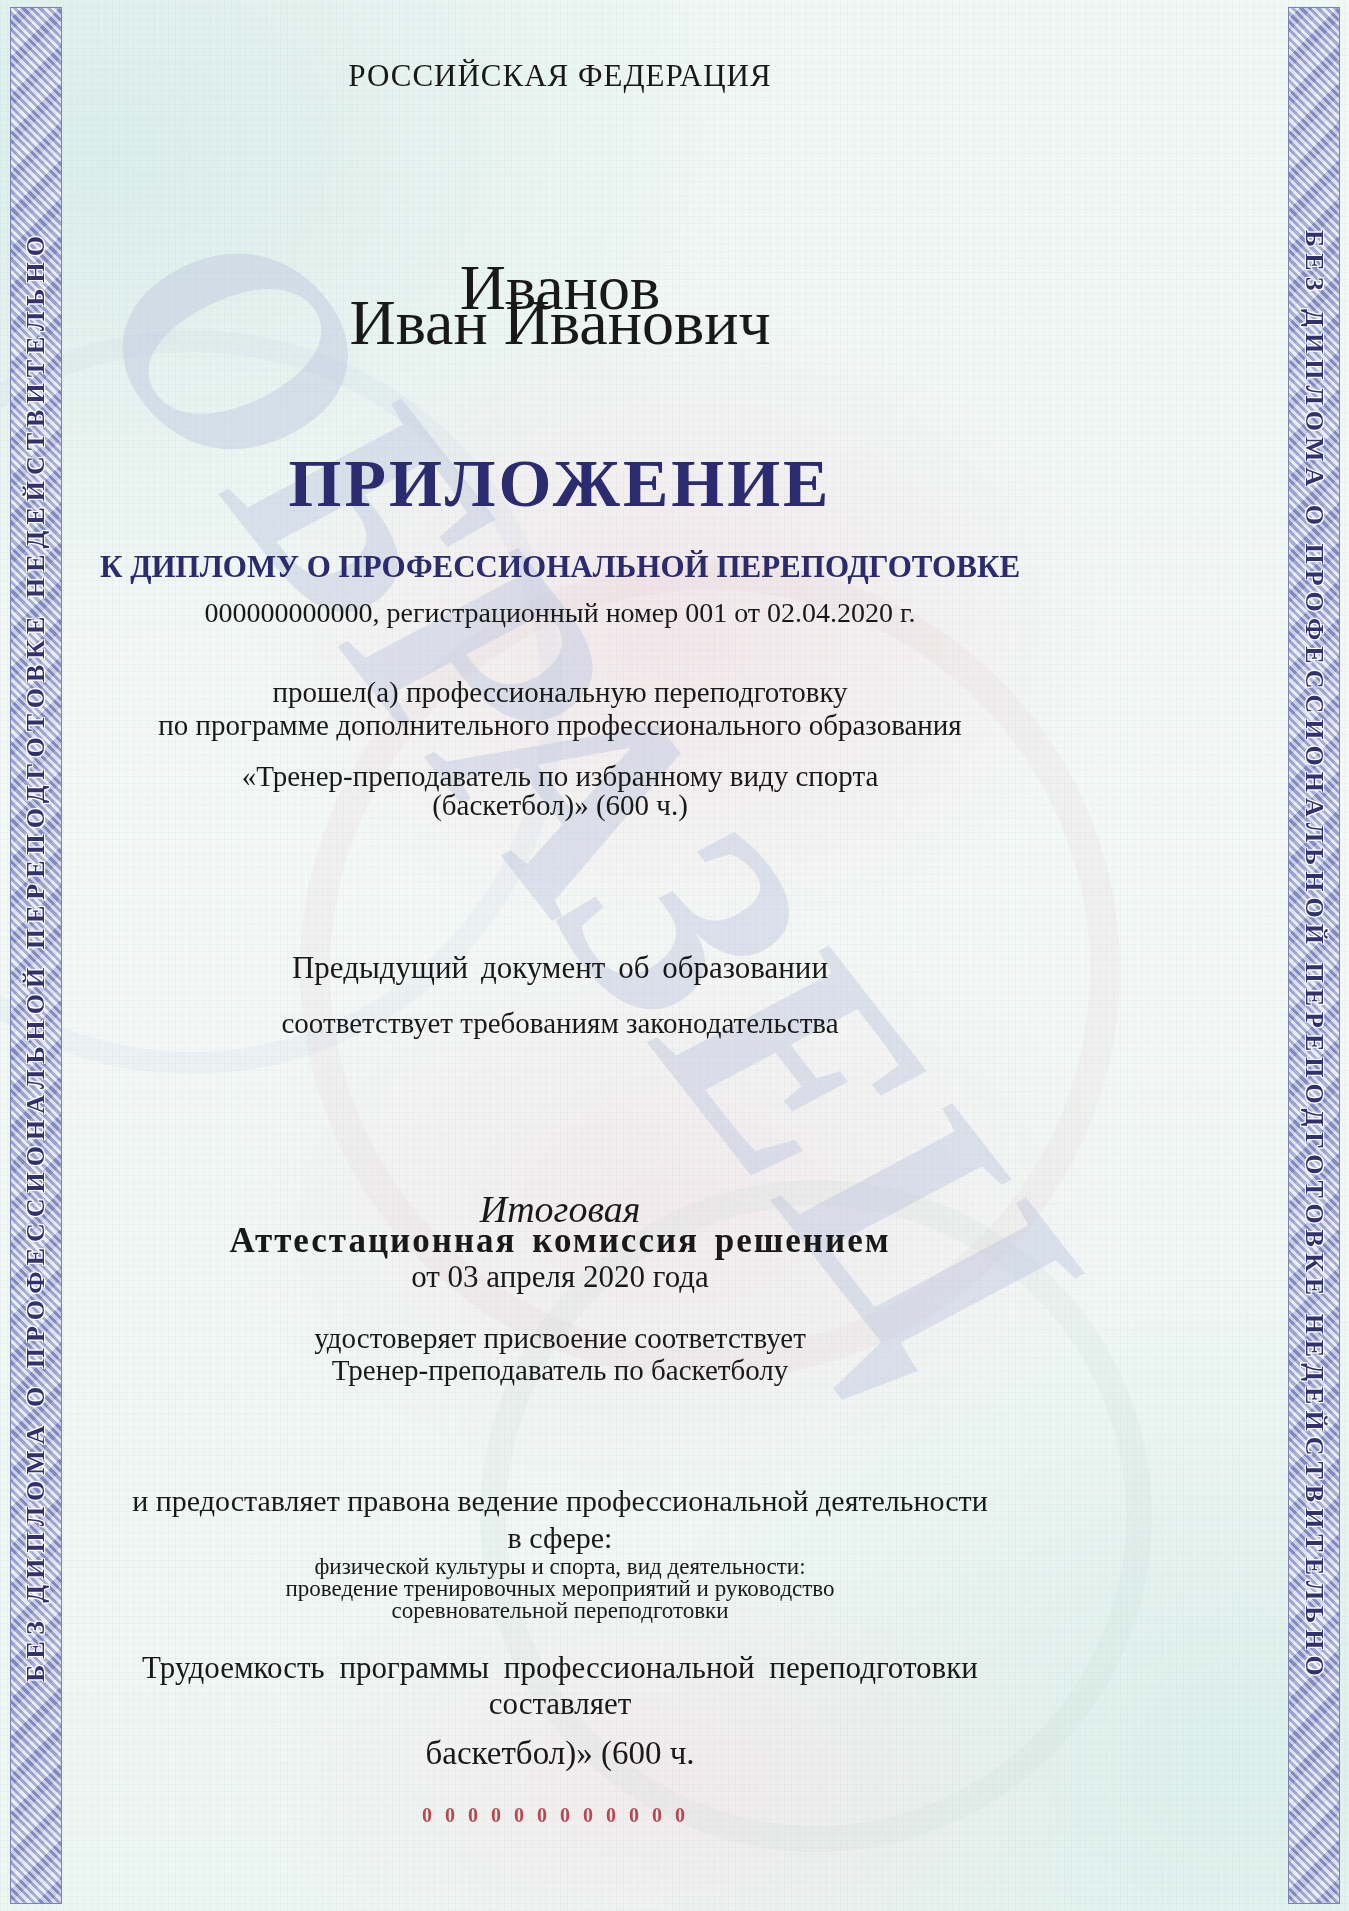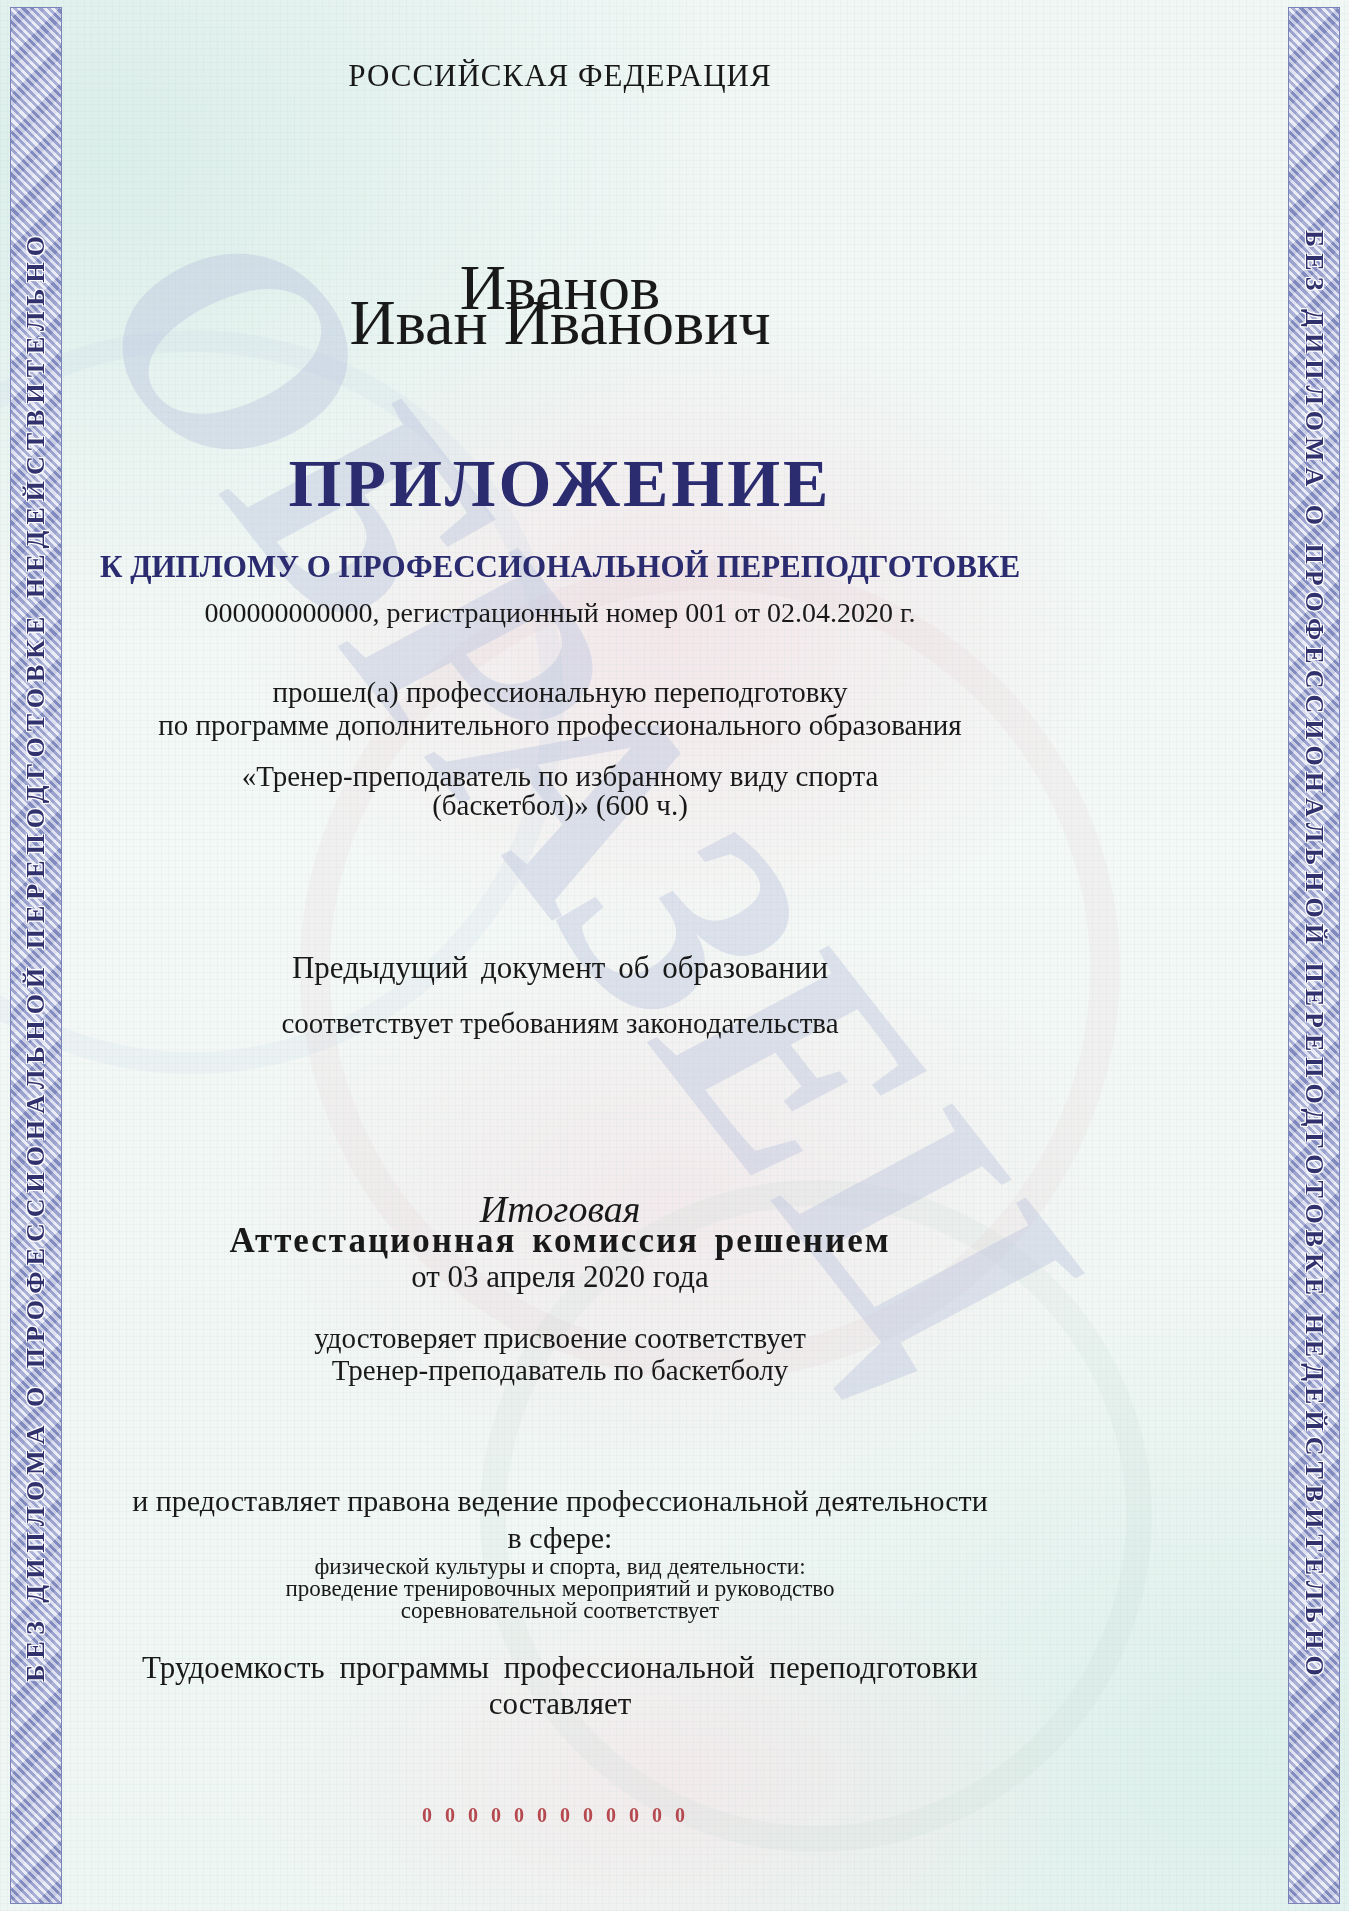--- a/index.html
+++ b/index.html
@@ -130,18 +130,19 @@
     <div class="line l-com1">Итоговая</div>
     <div class="line l-com2">Аттестационная комиссия решением</div>
     <div class="line l-com3">от 03 апреля 2020 года</div>
     <div class="line l-com4">удостоверяет присвоение соответствует</div>
     <div class="line l-com5">Тренер-преподаватель по баскетболу</div>
 
     <div class="line l-r1">и предоставляет правона ведение профессиональной деятельности</div>
     <div class="line l-r2">в сфере:</div>
     <div class="line l-r3">физической культуры и спорта, вид деятельности:</div>
     <div class="line l-r4">проведение тренировочных мероприятий и руководство</div>
-    <div class="line l-r5">соревновательной соответствует</div>
+    <div class="line l-r5">соревновательной переподготовки</div>
 
     <div class="line l-work">Трудоемкость программы профессиональной переподготовки составляет</div>
+    <div class="line l-frag">баскетбол)» (600 ч.</div>
     <div class="line l-serial">000000000000</div>
   </div>
 </div>
 
 </body></html>

